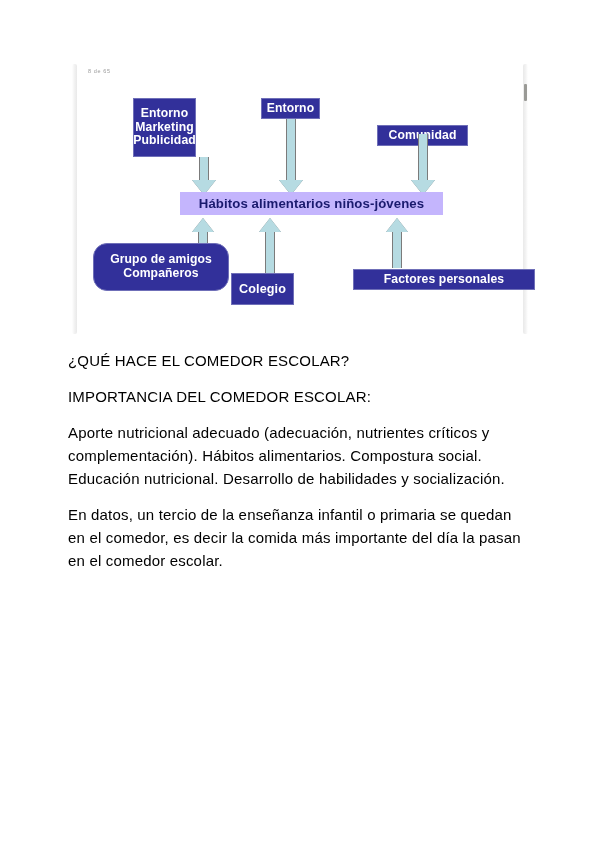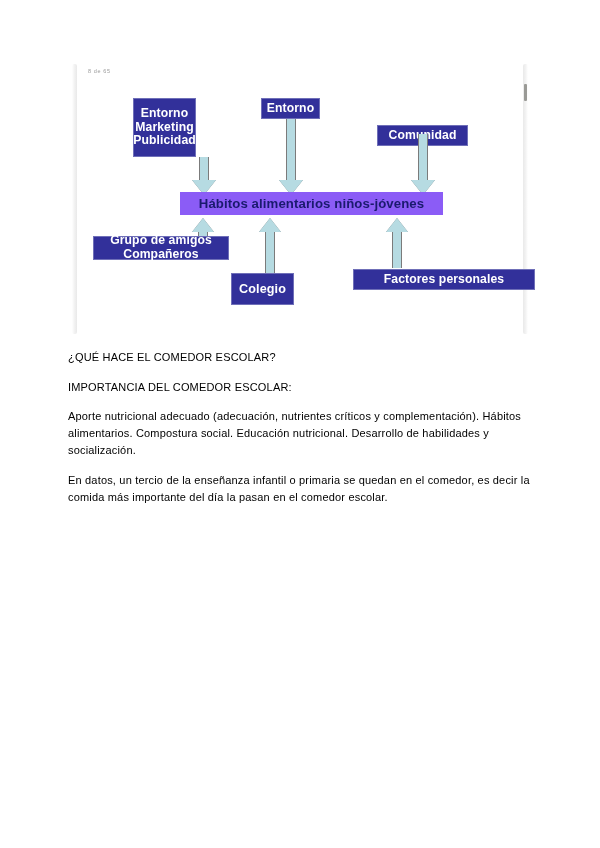--- a/index.html
+++ b/index.html
@@ -71,21 +71,21 @@
     display: flex;
     align-items: center;
     justify-content: center;
     white-space: pre-line;
   }
   .node-box.navy {
     background: #32309a;
     border: 1px solid #6f6fb8;
   }
   .node-box.center {
-    background: #8b5cf6;
+    background: #c4b5fd;
     color: #1a1a6e;
     border: none;
     text-align: center;
   }
 
   
   .arrow {
     position: absolute;
   }
   .arrow .shaft {
@@ -113,21 +113,21 @@
     filter: drop-shadow(0 0 0.4px #7b7b7b);
   }
 
   
   #doc-text {
     position: absolute;
     left: 68px;
     top: 349px;
     width: 462px;
     color: #000000;
-    font-size: 11px;
+    font-size: 15px;
     line-height: 1.55;
     letter-spacing: 0.18px;
   }
   #doc-text p { margin: 0 0 12.5px 0; }
   #doc-text p:last-child { margin-bottom: 16px; }
 </style>
 </head>
 <body>
 
 <div id="slide-region">
@@ -171,21 +171,21 @@
   <div class="arrow up" style="left:187px; top:158px; width:22px; height:56px;">
     <div class="shaft" style="left:6px; top:13px; width:10px; height:43px;"></div>
     <div class="head" style="left:0px; top:0px;"></div>
   </div>
 
   <div class="arrow up" style="left:314px; top:158px; width:22px; height:50px;">
     <div class="shaft" style="left:6px; top:13px; width:10px; height:37px;"></div>
     <div class="head" style="left:0px; top:0px;"></div>
   </div>
 
-  <div class="node-box navy" style="left:21px; top:176px; width:136px; height:24px; font-size:12.2px;">Grupo de amigos
+  <div class="node-box navy" style="left:21px; top:183px; width:136px; height:48px; font-size:12.2px;border-radius:14px;">Grupo de amigos
 Compañeros</div>
 
   <div class="node-box navy" style="left:159px; top:213px; width:63px; height:32px; font-size:12.6px;">Colegio</div>
 
   <div class="node-box navy" style="left:281px; top:209px; width:182px; height:21px; font-size:12.2px;">Factores personales</div>
 
 </div>
 
 <div id="doc-text">
   <p>¿QUÉ HACE EL COMEDOR ESCOLAR?</p>

